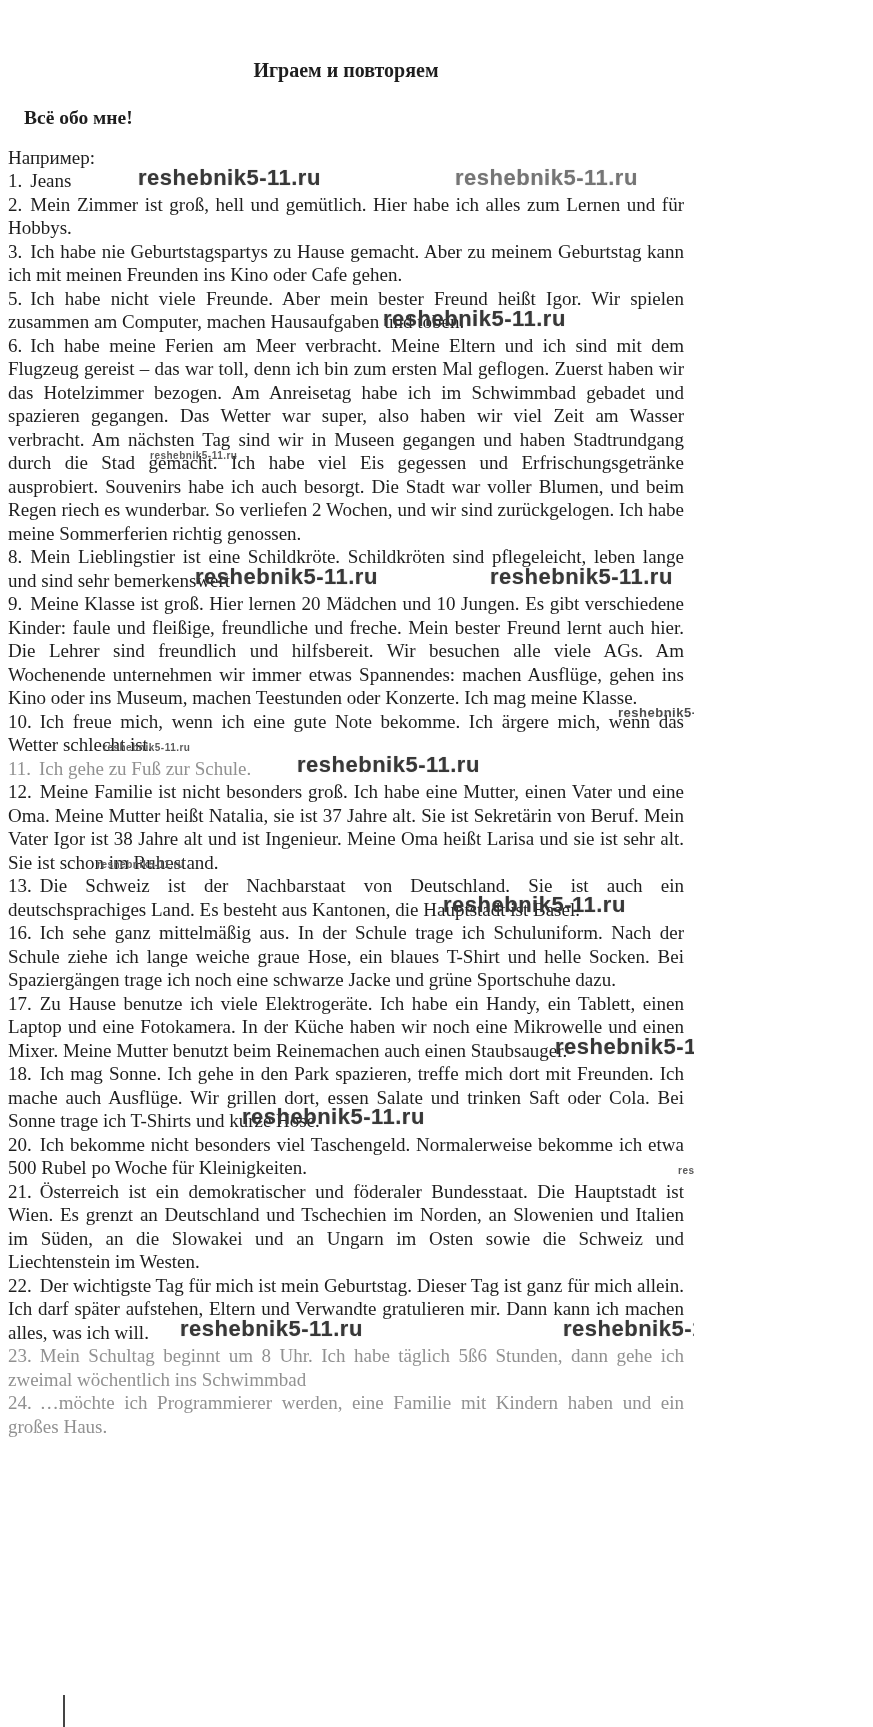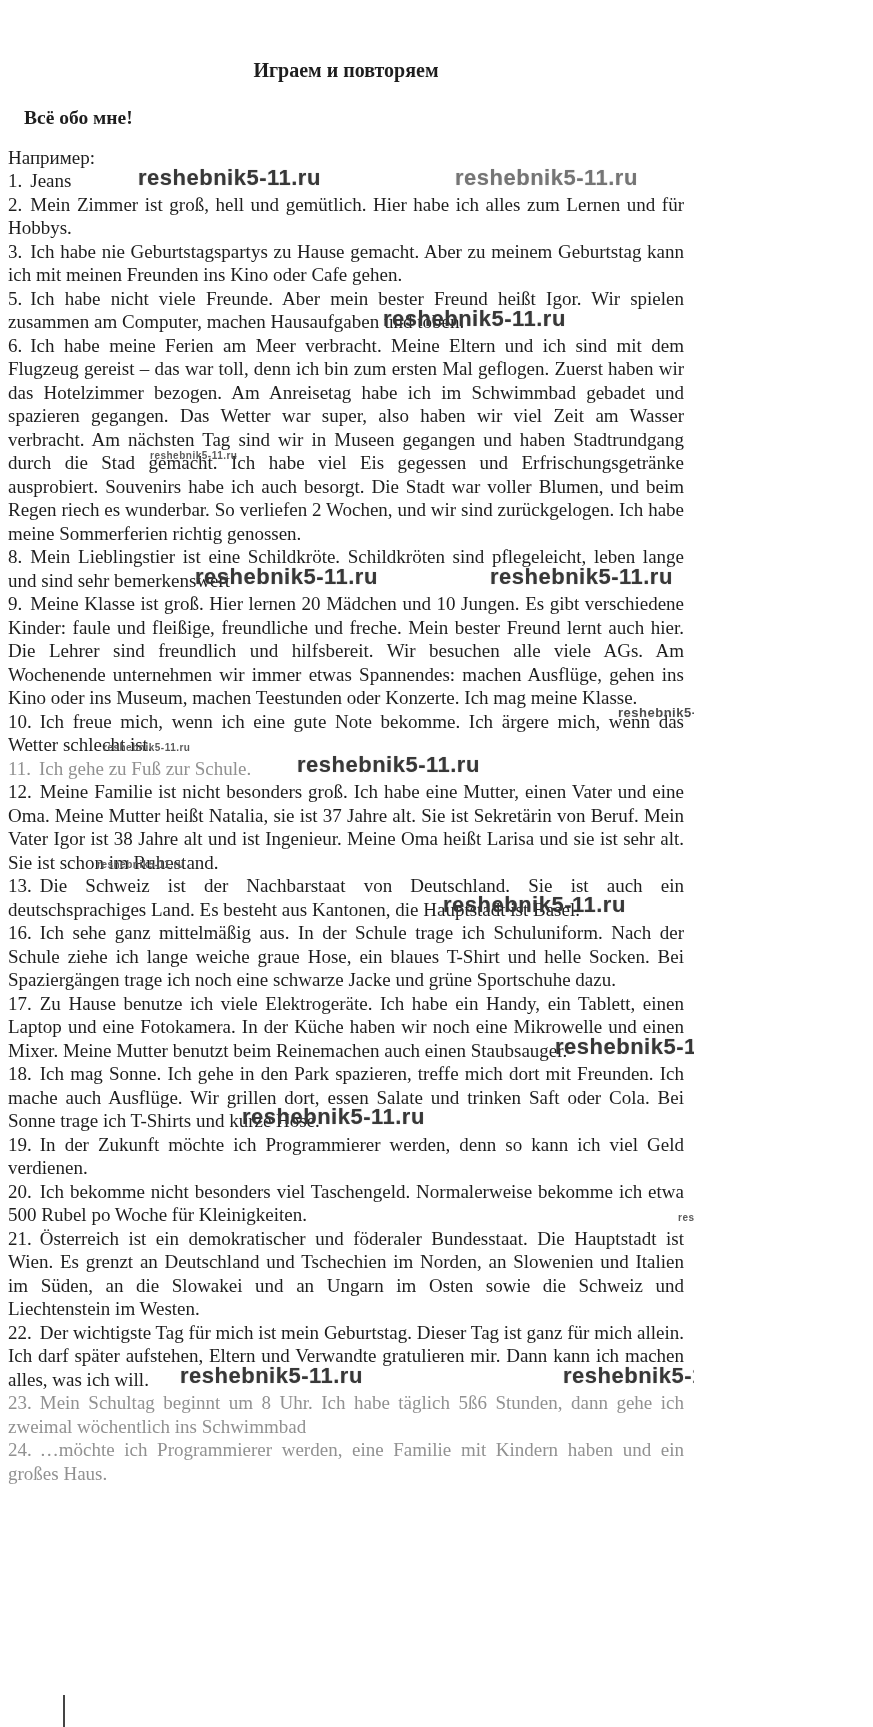--- a/index.html
+++ b/index.html
@@ -125,23 +125,20 @@
     <p class="item">
       <span class="item-num">17.</span><span>Zu Hause benutze ich viele Elektrogeräte. Ich habe ein Handy, ein Tablett, einen Laptop und eine Fotokamera. In der Küche haben wir noch eine Mikrowelle und einen Mixer. Meine Mutter benutzt beim Reinemachen auch einen Staubsauger.</span>
       <span class="wm wm-lg" style="left:547px; top:43px;">reshebnik5-11.ru</span>
     </p>
 
     <p class="item">
       <span class="item-num">18.</span><span>Ich mag Sonne. Ich gehe in den Park spazieren, treffe mich dort mit Freunden. Ich mache auch Ausflüge. Wir grillen dort, essen Salate und trinken Saft oder Cola. Bei Sonne trage ich T-Shirts und kurze Hose.</span>
       <span class="wm wm-lg" style="left:234px; top:43px;">reshebnik5-11.ru</span>
     </p>
 
-    <p class="item">
-      <span class="item-num">19.</span><span>In der Zukunft möchte ich Programmierer werden, denn so kann ich viel Geld verdienen.</span>
-    </p>
 
     <p class="item">
       <span class="item-num">20.</span><span>Ich bekomme nicht besonders viel Taschengeld. Normalerweise bekomme ich etwa 500 Rubel po Woche für Kleinigkeiten.</span>
       <span class="wm wm-xs" style="left:670px; top:26px;">reshebnik5-11.ru</span>
     </p>
 
     <p class="item">
       <span class="item-num">21.</span><span>Österreich ist ein demokratischer und föderaler Bundesstaat. Die Hauptstadt ist Wien. Es grenzt an Deutschland und Tschechien im Norden, an Slowenien und Italien im Süden, an die Slowakei und an Ungarn im Osten sowie die Schweiz und Liechtenstein im Westen.</span>
     </p>
 

